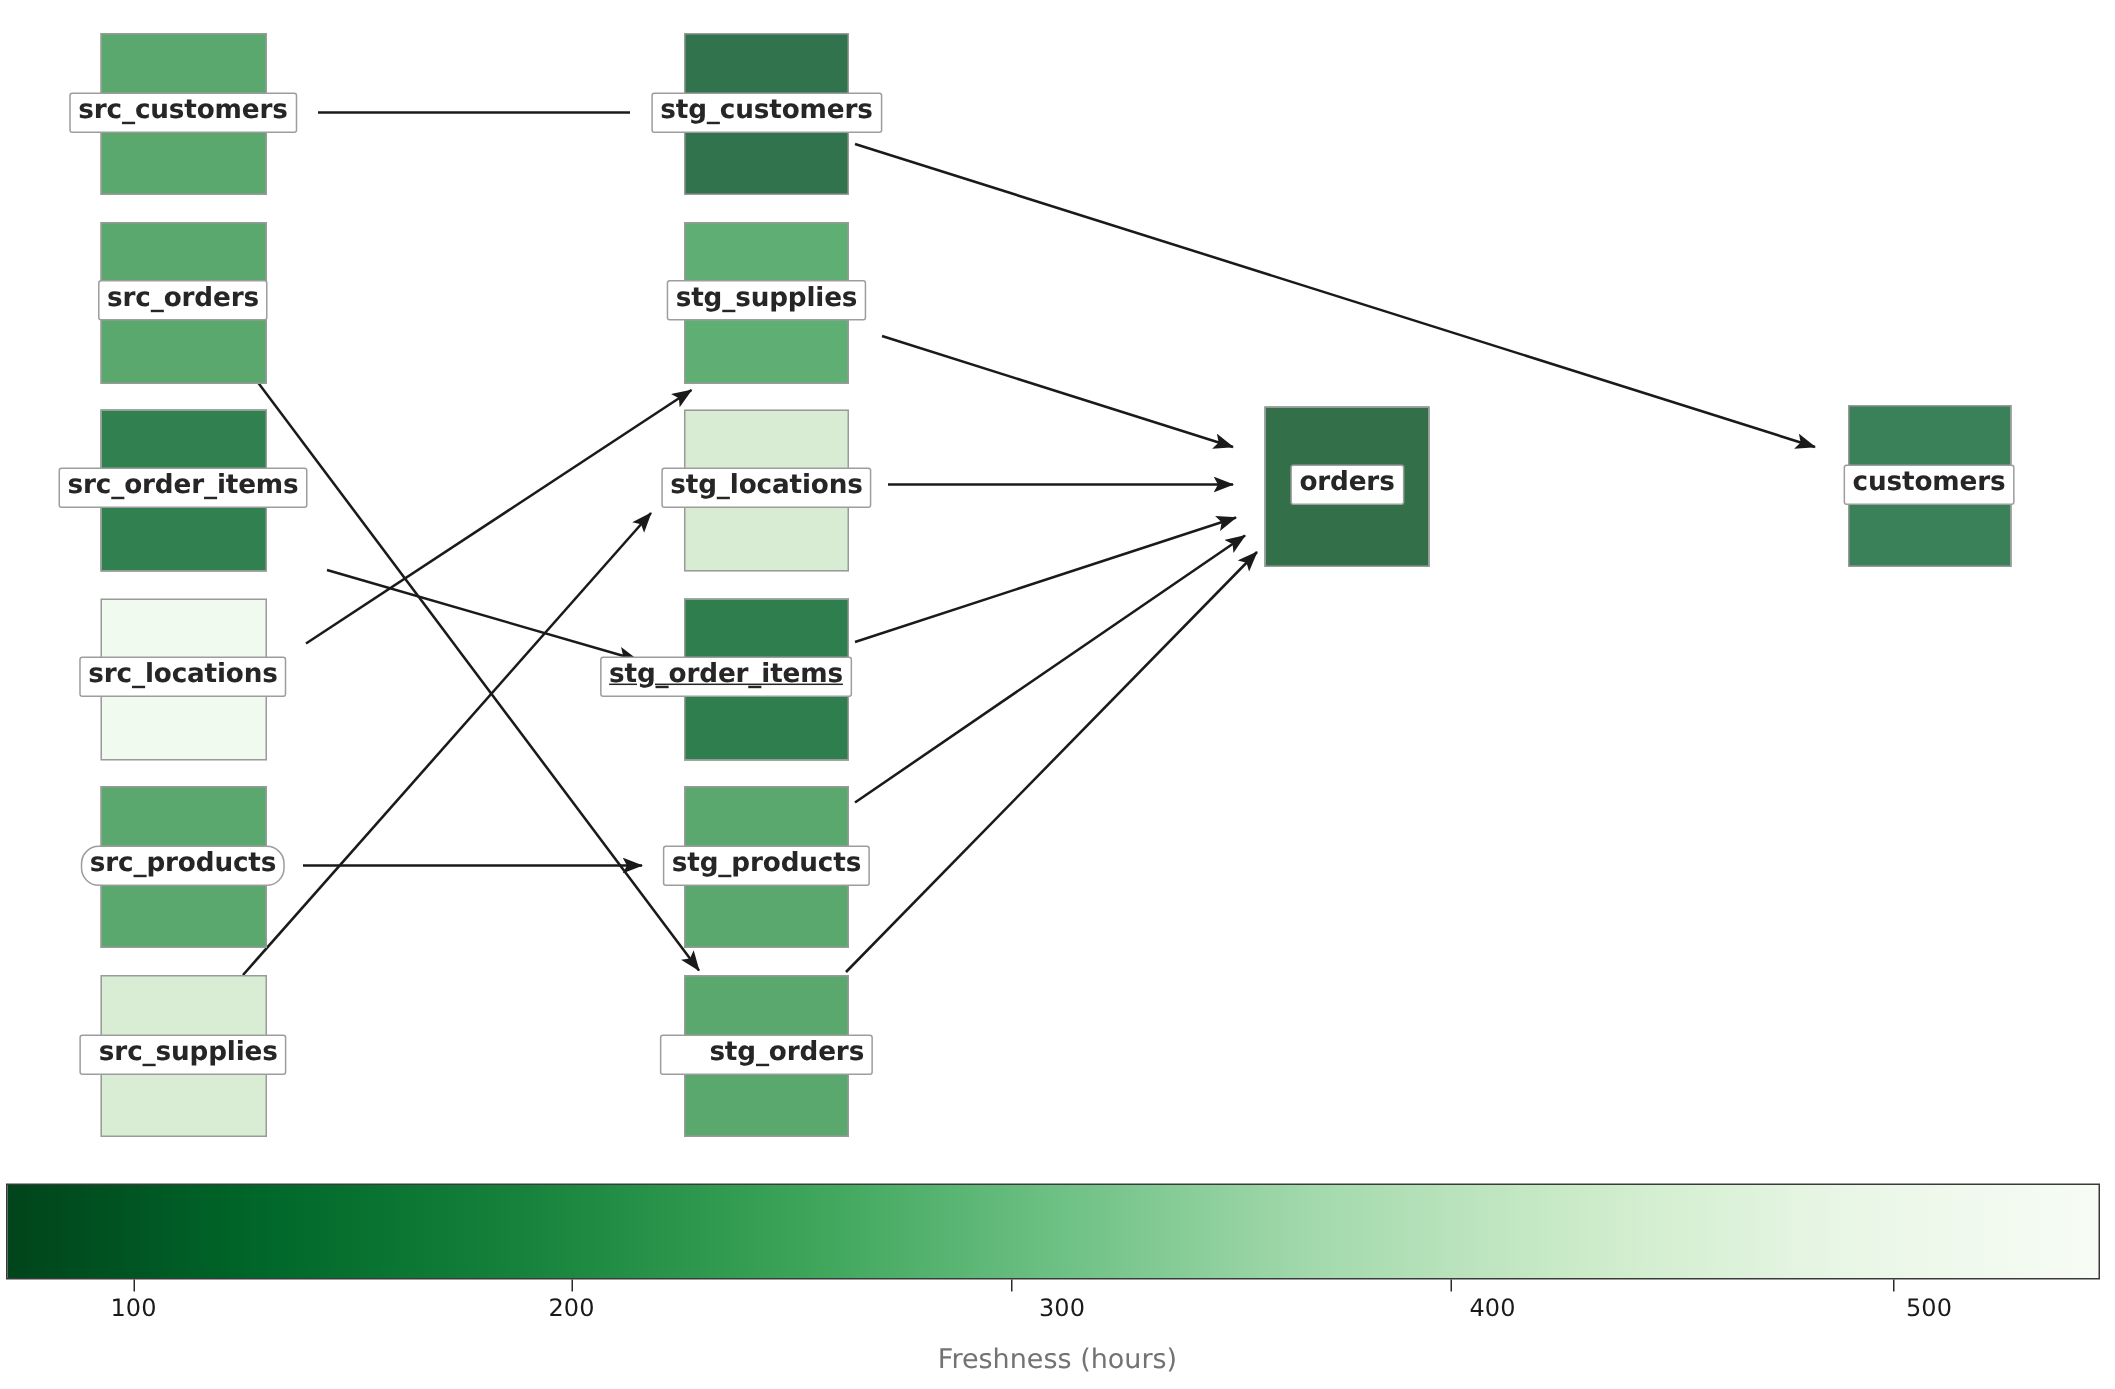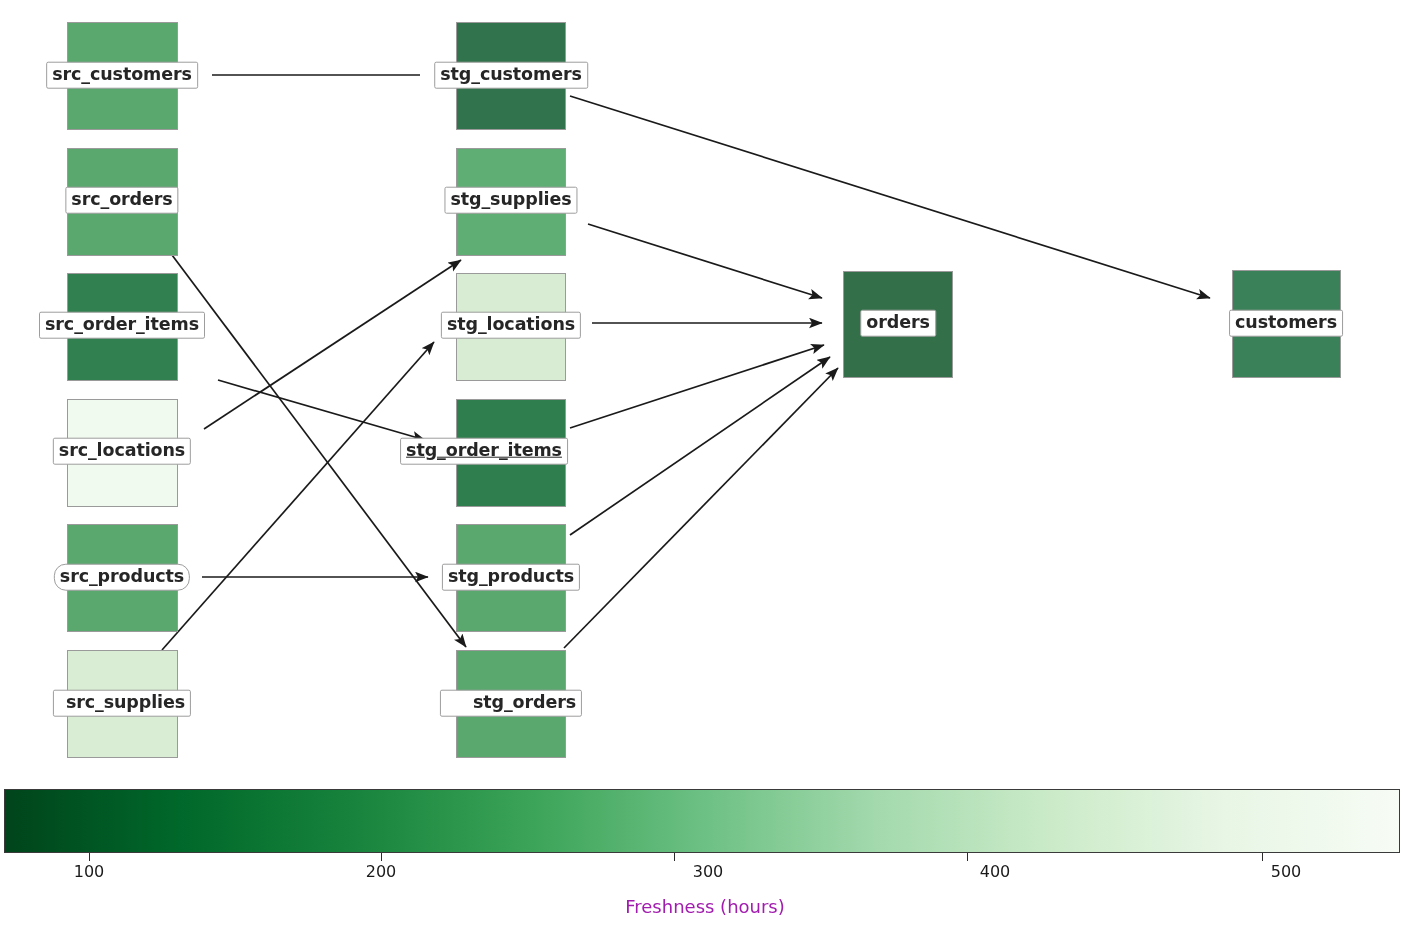--- a/index.html
+++ b/index.html
@@ -42,21 +42,21 @@
   }
   .cb-tick{
     position:absolute;top:853px;width:1px;height:8px;background:#2b2b2b;
   }
   .cb-ticklabel{
     position:absolute;top:862px;transform:translateX(-50%);
     font-size:16px;color:#1a1a1a;font-family:"DejaVu Sans", sans-serif;
   }
   #cb-axis-label{
     position:absolute;left:0;top:896px;width:1410px;text-align:center;
-    font-size:18px;color:#a21caf;
+    font-size:18px;color:#737373;
   }
 </style>
 </head>
 <body>
 
 <div id="stage">
 
   <svg id="graph-svg" viewBox="0 0 1410 790" preserveAspectRatio="none">
     <defs>
       <marker id="arrowhead" markerWidth="9" markerHeight="9" refX="7.6" refY="3.1" orient="auto" markerUnits="strokeWidth">

